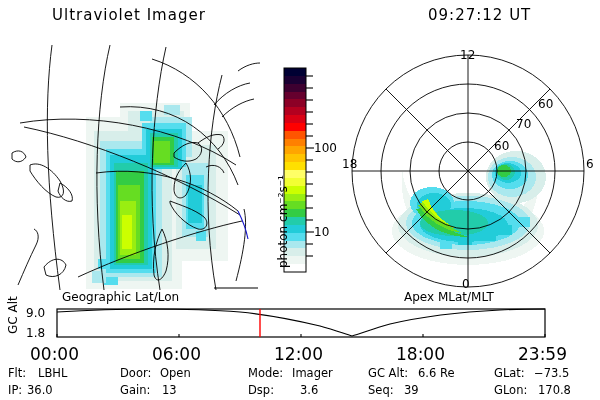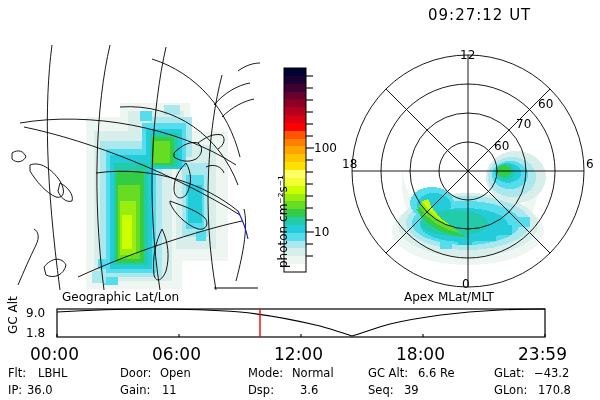--- a/index.html
+++ b/index.html
@@ -19,20 +19,21 @@
   .orb{fill:none;stroke:#000;stroke-width:1.1;}
   .cursor{stroke:#ff0000;stroke-width:1.4;}
   .cb-frame{fill:none;stroke:#000;stroke-width:1;}
   .tick{stroke:#000;stroke-width:1.1;}
 </style>
 </head>
 <body>
 
 <div id="root">
 
+  <div class="abs hdr" style="left:52px;top:6px;">Ultraviolet Imager</div>
   <div class="abs hdr" style="left:428px;top:6px;">09:27:12 UT</div>
 
   <div class="abs" style="left:0px;top:45px;width:262px;height:245px;">
     <svg width="262" height="245" viewBox="0 0 262 245">
       <defs>
         <clipPath id="geoclip">
             <rect x="0" y="0" width="262" height="245"></rect>
           </clipPath>
       </defs>
       <g clip-path="url(#geoclip)">
@@ -307,30 +308,30 @@
   <div class="abs lbl11" style="left:396px;top:344px;">18:00</div>
   <div class="abs lbl11" style="left:518px;top:344px;">23:59</div>
 
   <div class="abs" style="left:0px;top:366px;width:480px;height:34px;">
 
     <div class="abs status" style="left:8px;top:0px;">Flt:</div>
     <div class="abs status" style="left:38px;top:0px;">LBHL</div>
     <div class="abs status" style="left:120px;top:0px;">Door:</div>
     <div class="abs status" style="left:160px;top:0px;">Open</div>
     <div class="abs status" style="left:248px;top:0px;">Mode:</div>
-    <div class="abs status" style="left:292px;top:0px;">Normal</div>
+    <div class="abs status" style="left:292px;top:0px;">Imager</div>
     <div class="abs status" style="left:368px;top:0px;">GC Alt:</div>
     <div class="abs status" style="left:418px;top:0px;">6.6 Re</div>
     <div class="abs status" style="left:494px;top:0px;">GLat:</div>
-    <div class="abs status" style="left:534px;top:0px;">−43.2</div>
+    <div class="abs status" style="left:534px;top:0px;">−73.5</div>
 
     <div class="abs status" style="left:8px;top:17px;">IP:</div>
     <div class="abs status" style="left:27px;top:17px;">36.0</div>
     <div class="abs status" style="left:120px;top:17px;">Gain:</div>
-    <div class="abs status" style="left:162px;top:17px;">11</div>
+    <div class="abs status" style="left:162px;top:17px;">13</div>
     <div class="abs status" style="left:248px;top:17px;">Dsp:</div>
     <div class="abs status" style="left:300px;top:17px;">3.6</div>
     <div class="abs status" style="left:368px;top:17px;">Seq:</div>
     <div class="abs status" style="left:404px;top:17px;">39</div>
     <div class="abs status" style="left:494px;top:17px;">GLon:</div>
     <div class="abs status" style="left:538px;top:17px;">170.8</div>
   </div>
 
 </div>
 

